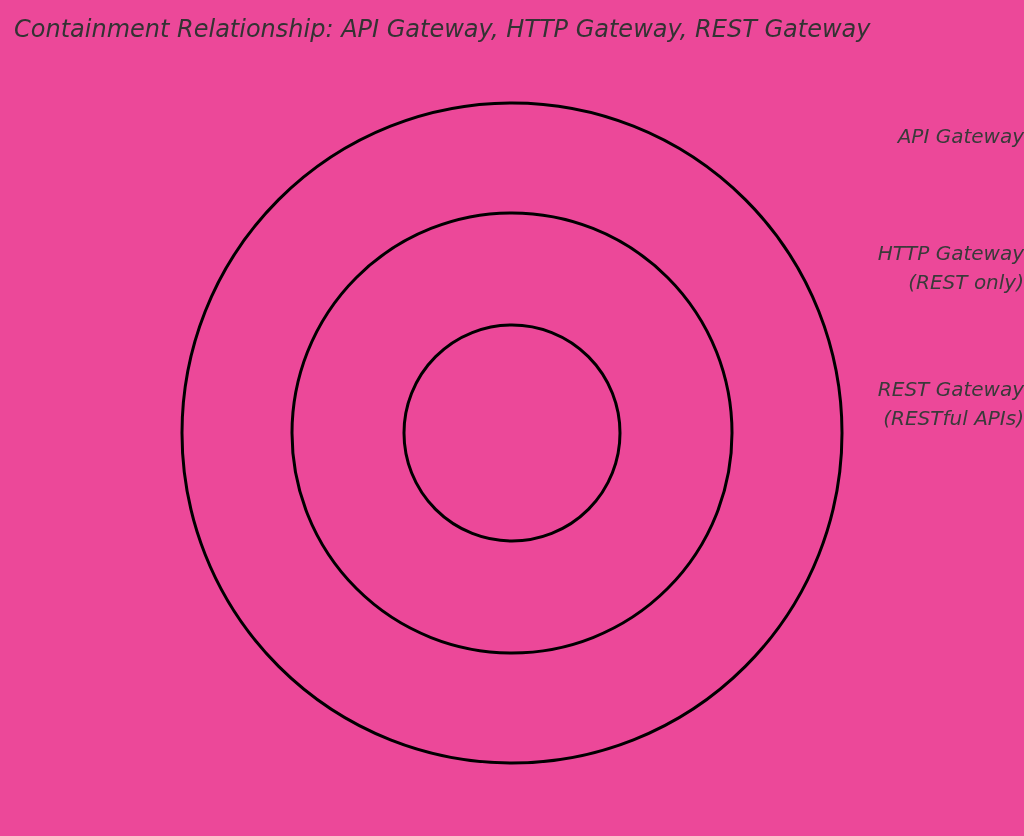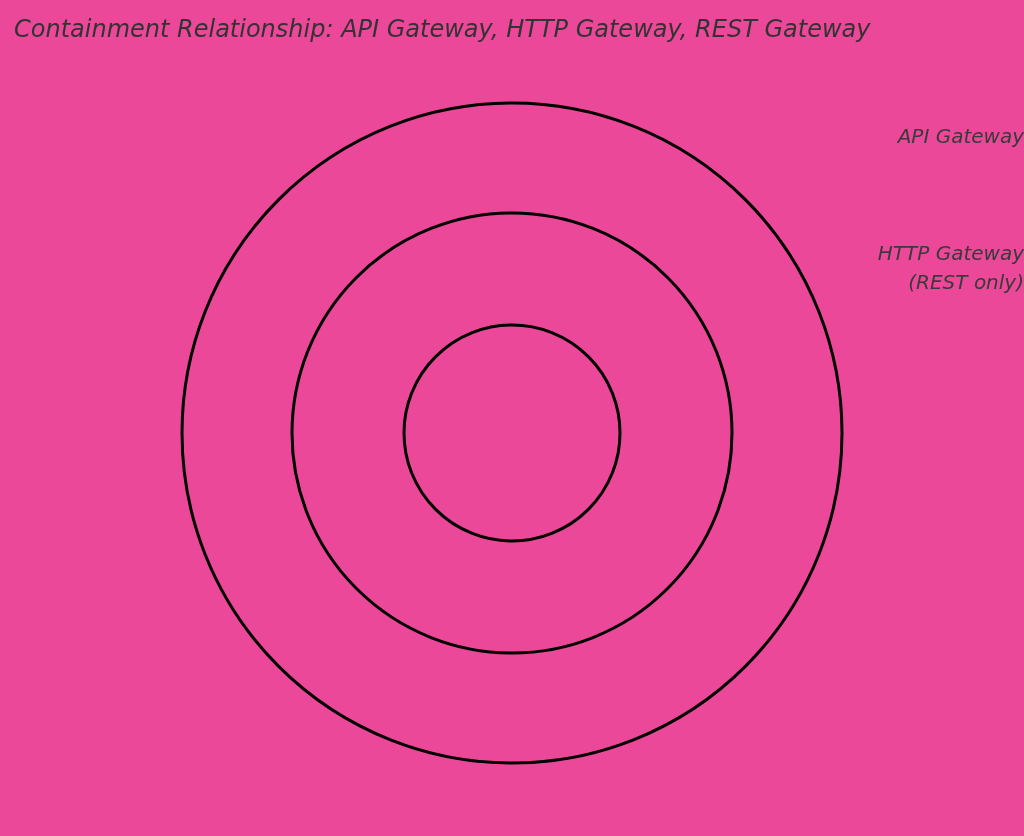--- a/index.html
+++ b/index.html
@@ -75,14 +75,18 @@
 
   <div class="ring-label" id="label-outer" style="top: 122px;">
     <span class="label-line">API Gateway</span>
   </div>
 
   <div class="ring-label" id="label-middle" style="top: 239px;">
     <span class="label-line">HTTP Gateway</span>
     <span class="label-line">(REST only)</span>
   </div>
 
+  <div class="ring-label" id="label-inner" style="top: 375px;">
+    <span class="label-line">REST Gateway</span>
+    <span class="label-line">(RESTful APIs)</span>
+  </div>
 
 </div>
 
 </body></html>

